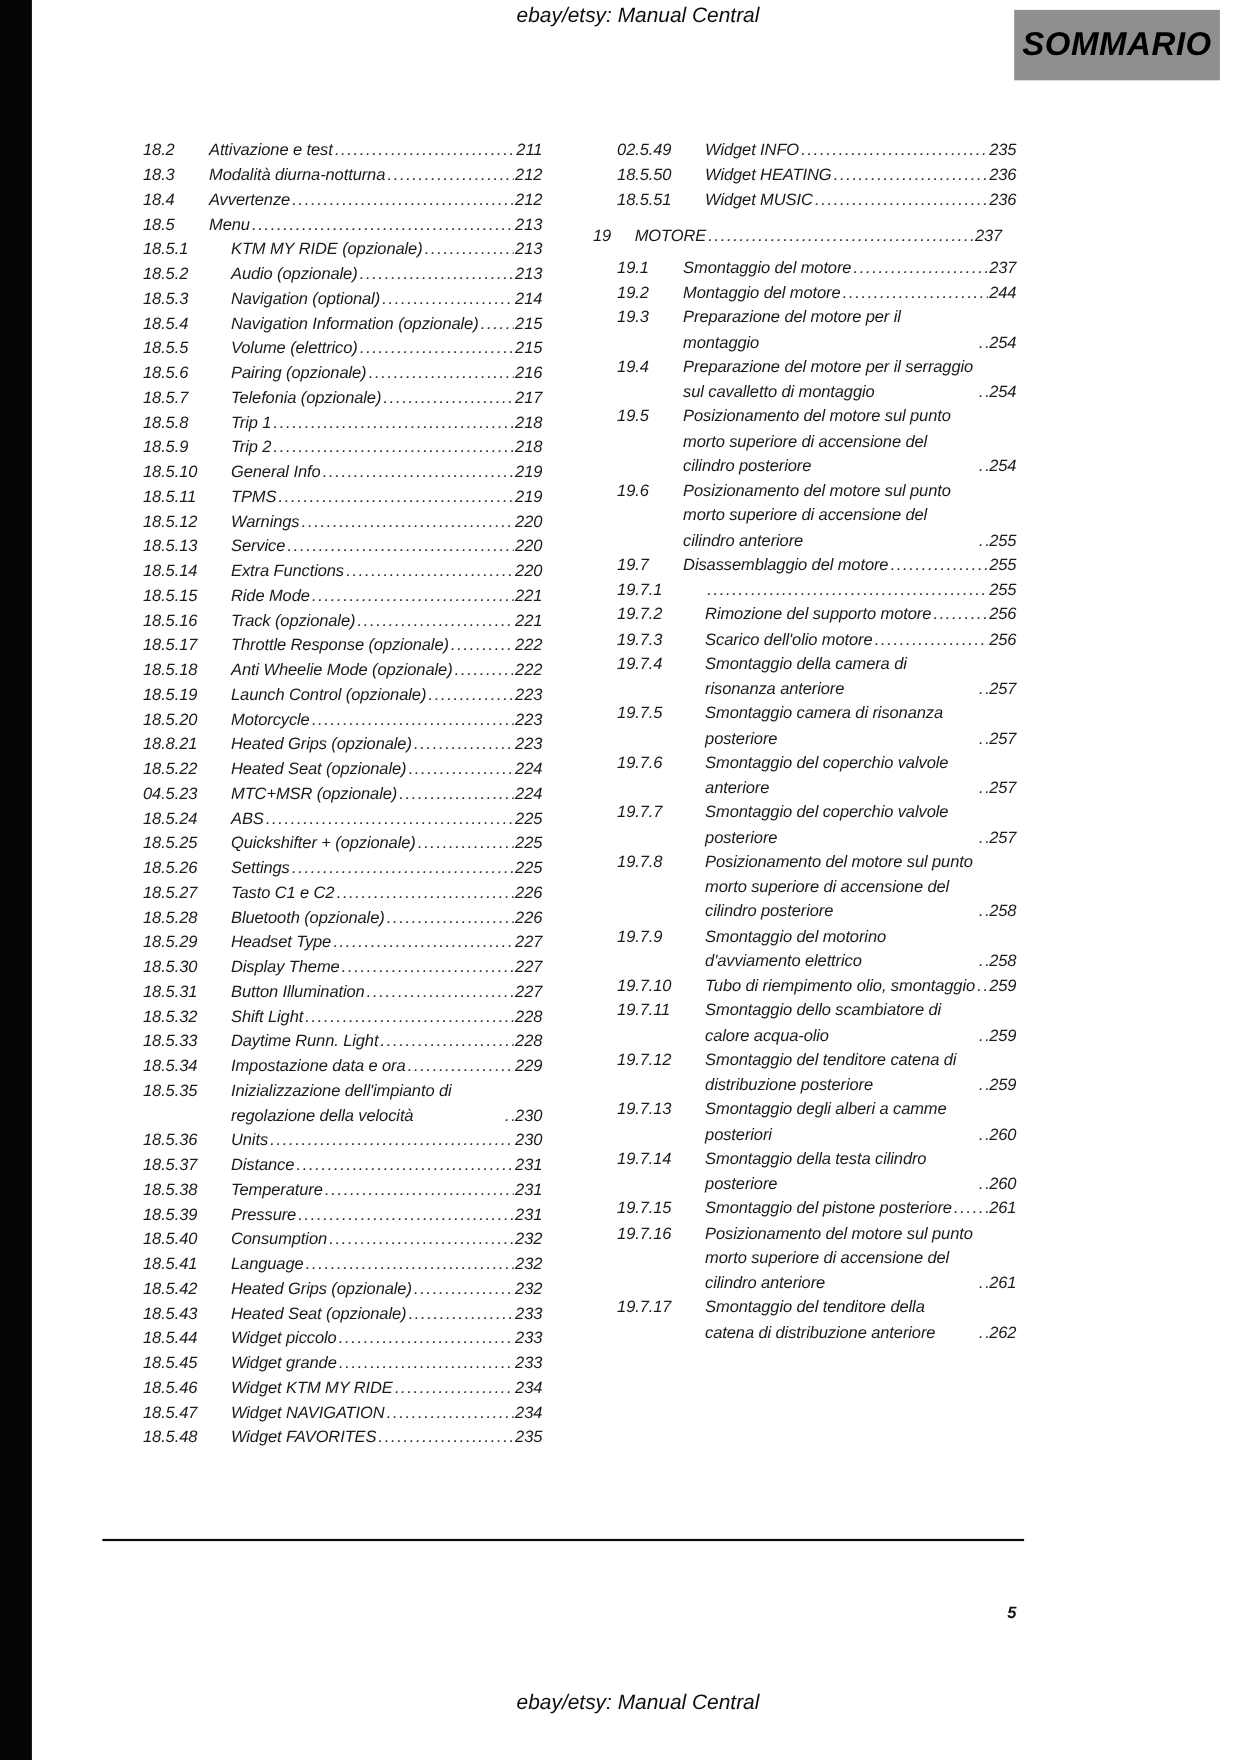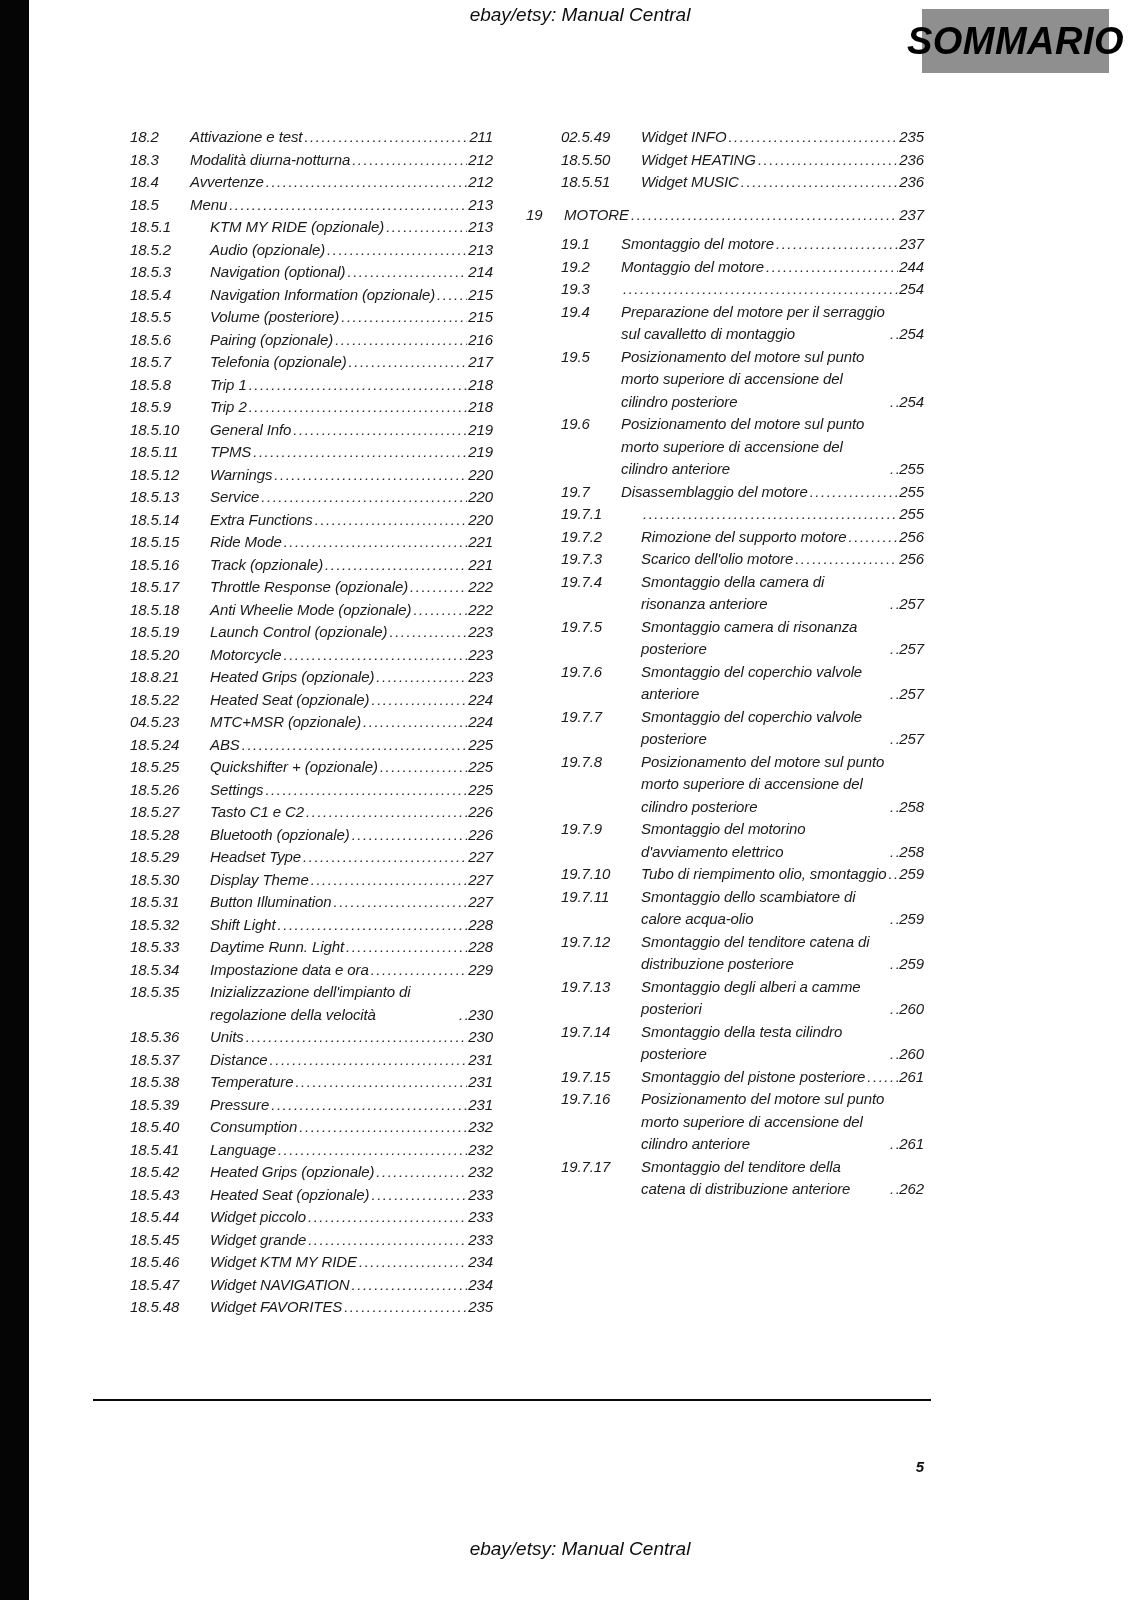--- a/index.html
+++ b/index.html
@@ -29,21 +29,21 @@
     color: #0e0e0e;
   }
   .sommario-box {
     position: absolute;
     top: 9px; right: 21px;
     width: 187px; height: 64px;
     background: #8f8f8f;
     display: flex;
     align-items: center;
     justify-content: center;
-    font-size: 38px;
+    font-size: 30px;
     font-weight: bold;
     letter-spacing: 0.5px;
     color: #000;
   }
   .toc {
     position: absolute;
     top: 126px; left: 95px;
     width: 829px;
     display: flex;
     gap: 33px;
@@ -73,21 +73,21 @@
   }
   .entry .page-no {
     flex: none;
     white-space: nowrap;
     min-width: 26px;
     text-align: right;
   }
   .lv0 .num { width: 38px; }
   .lv1 .num { margin-left: 35px; width: 60px; }
   .lv2 .num { margin-left: 35px; width: 80px; }
-  .lv0 { margin: 10px 0 7px; }
+  .lv0 { margin: 10px 13px 7px; }
   .divider-rule {
     position: absolute;
     left: 93px; top: 1399px;
     width: 838px; height: 2px;
     background: #0a0a0a;
   }
   .page-number {
     position: absolute;
     top: 1458px; left: 95px; width: 829px;
     text-align: right;
@@ -160,21 +160,21 @@
           <span class="page-no">214</span>
         </div>
         <div class="entry lv2">
           <span class="num">18.5.4</span>
           <span class="title">Navigation Information (opzionale)</span>
           <span class="dots">................................................................................................................................................................</span>
           <span class="page-no">215</span>
         </div>
         <div class="entry lv2">
           <span class="num">18.5.5</span>
-          <span class="title">Volume (posteriore)</span>
+          <span class="title">Volume (elettrico)</span>
           <span class="dots">................................................................................................................................................................</span>
           <span class="page-no">215</span>
         </div>
         <div class="entry lv2">
           <span class="num">18.5.6</span>
           <span class="title">Pairing (opzionale)</span>
           <span class="dots">................................................................................................................................................................</span>
           <span class="page-no">216</span>
         </div>
         <div class="entry lv2">
@@ -462,20 +462,21 @@
           <span class="page-no">237</span>
         </div>
         <div class="entry lv1">
           <span class="num">19.2</span>
           <span class="title">Montaggio del motore</span>
           <span class="dots">................................................................................................................................................................</span>
           <span class="page-no">244</span>
         </div>
         <div class="entry lv1">
           <span class="num">19.3</span>
+          <span class="title">Preparazione del motore per il montaggio</span>
           <span class="dots">................................................................................................................................................................</span>
           <span class="page-no">254</span>
         </div>
         <div class="entry lv1">
           <span class="num">19.4</span>
           <span class="title">Preparazione del motore per il serraggio sul cavalletto di montaggio</span>
           <span class="dots">................................................................................................................................................................</span>
           <span class="page-no">254</span>
         </div>
         <div class="entry lv1">

